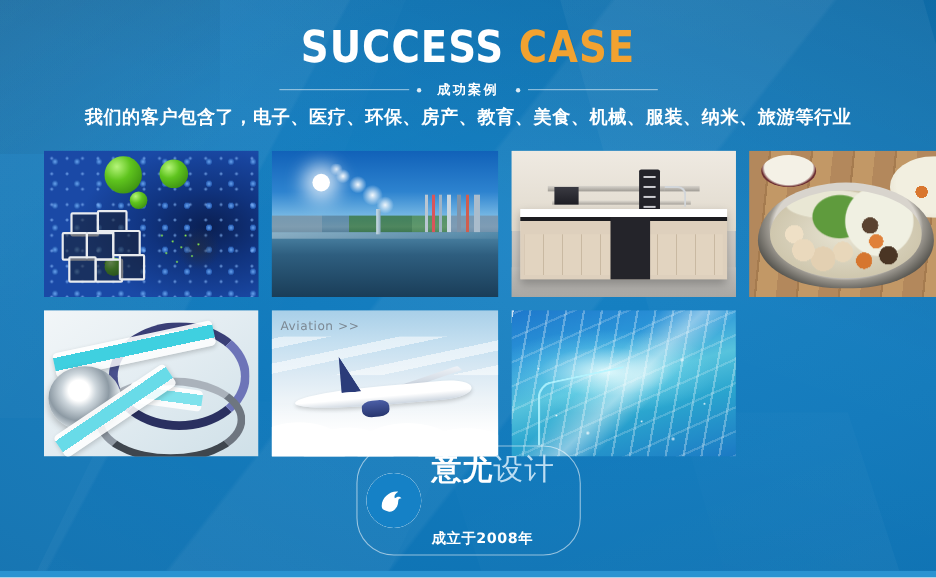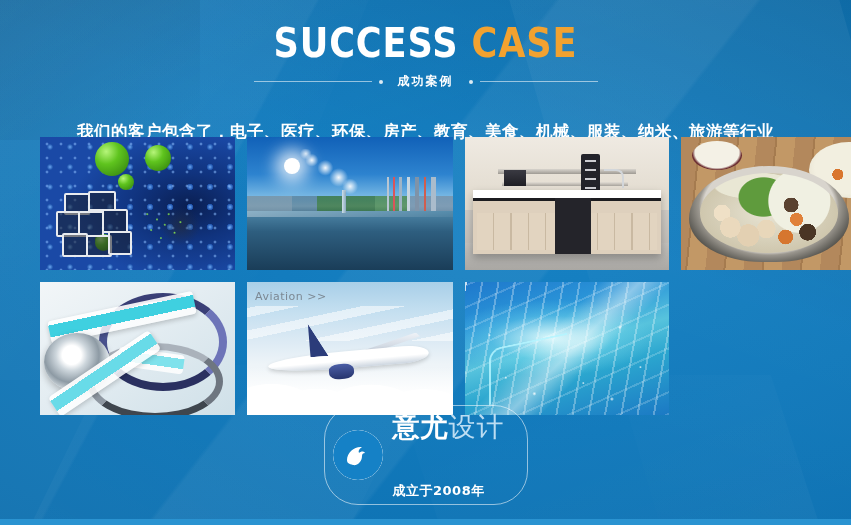--- a/index.html
+++ b/index.html
@@ -46,21 +46,21 @@
            font-weight:bold; font-family:"DejaVu Sans","Liberation Sans",sans-serif;
            transform: scaleX(0.88); transform-origin: center; }
   .title .w { color:#ffffff; }
   .title .o { color:#f2a230; }
   .sub-row { margin-top:9px; display:flex; align-items:center; justify-content:center; gap:0; }
   .rule { height:1px; width:118px; background:rgba(255,255,255,0.55); }
   .dot { width:4px; height:4px; border-radius:50%; background:rgba(255,255,255,0.85);
          margin:0 7px; }
   .sub-cn { color:#ffffff; font-size:12px; letter-spacing:2px; font-weight:bold;
             padding:0 8px; }
-  .tagline { margin-top:31px; color:#ffffff; font-size:16.5px; letter-spacing:0.5px;
+  .tagline { margin-top:6px; color:#ffffff; font-size:16.5px; letter-spacing:0.5px;
              font-weight:bold; }
 
   
   .grid { position:absolute; left:0; top:137px; width:851px;margin-left:40px; }
   .row { display:flex; gap:12px; margin-bottom:12px; }
   .cell { position:relative; height:133px; overflow:hidden; flex:0 0 auto; }
   .c1 { width:195px; }  .c2 { width:206px; }
   .c3 { width:204px; }  .c4 { width:210px; }
   .cell .label { position:absolute; z-index:5; font-size:11px; letter-spacing:0.5px; }
 

